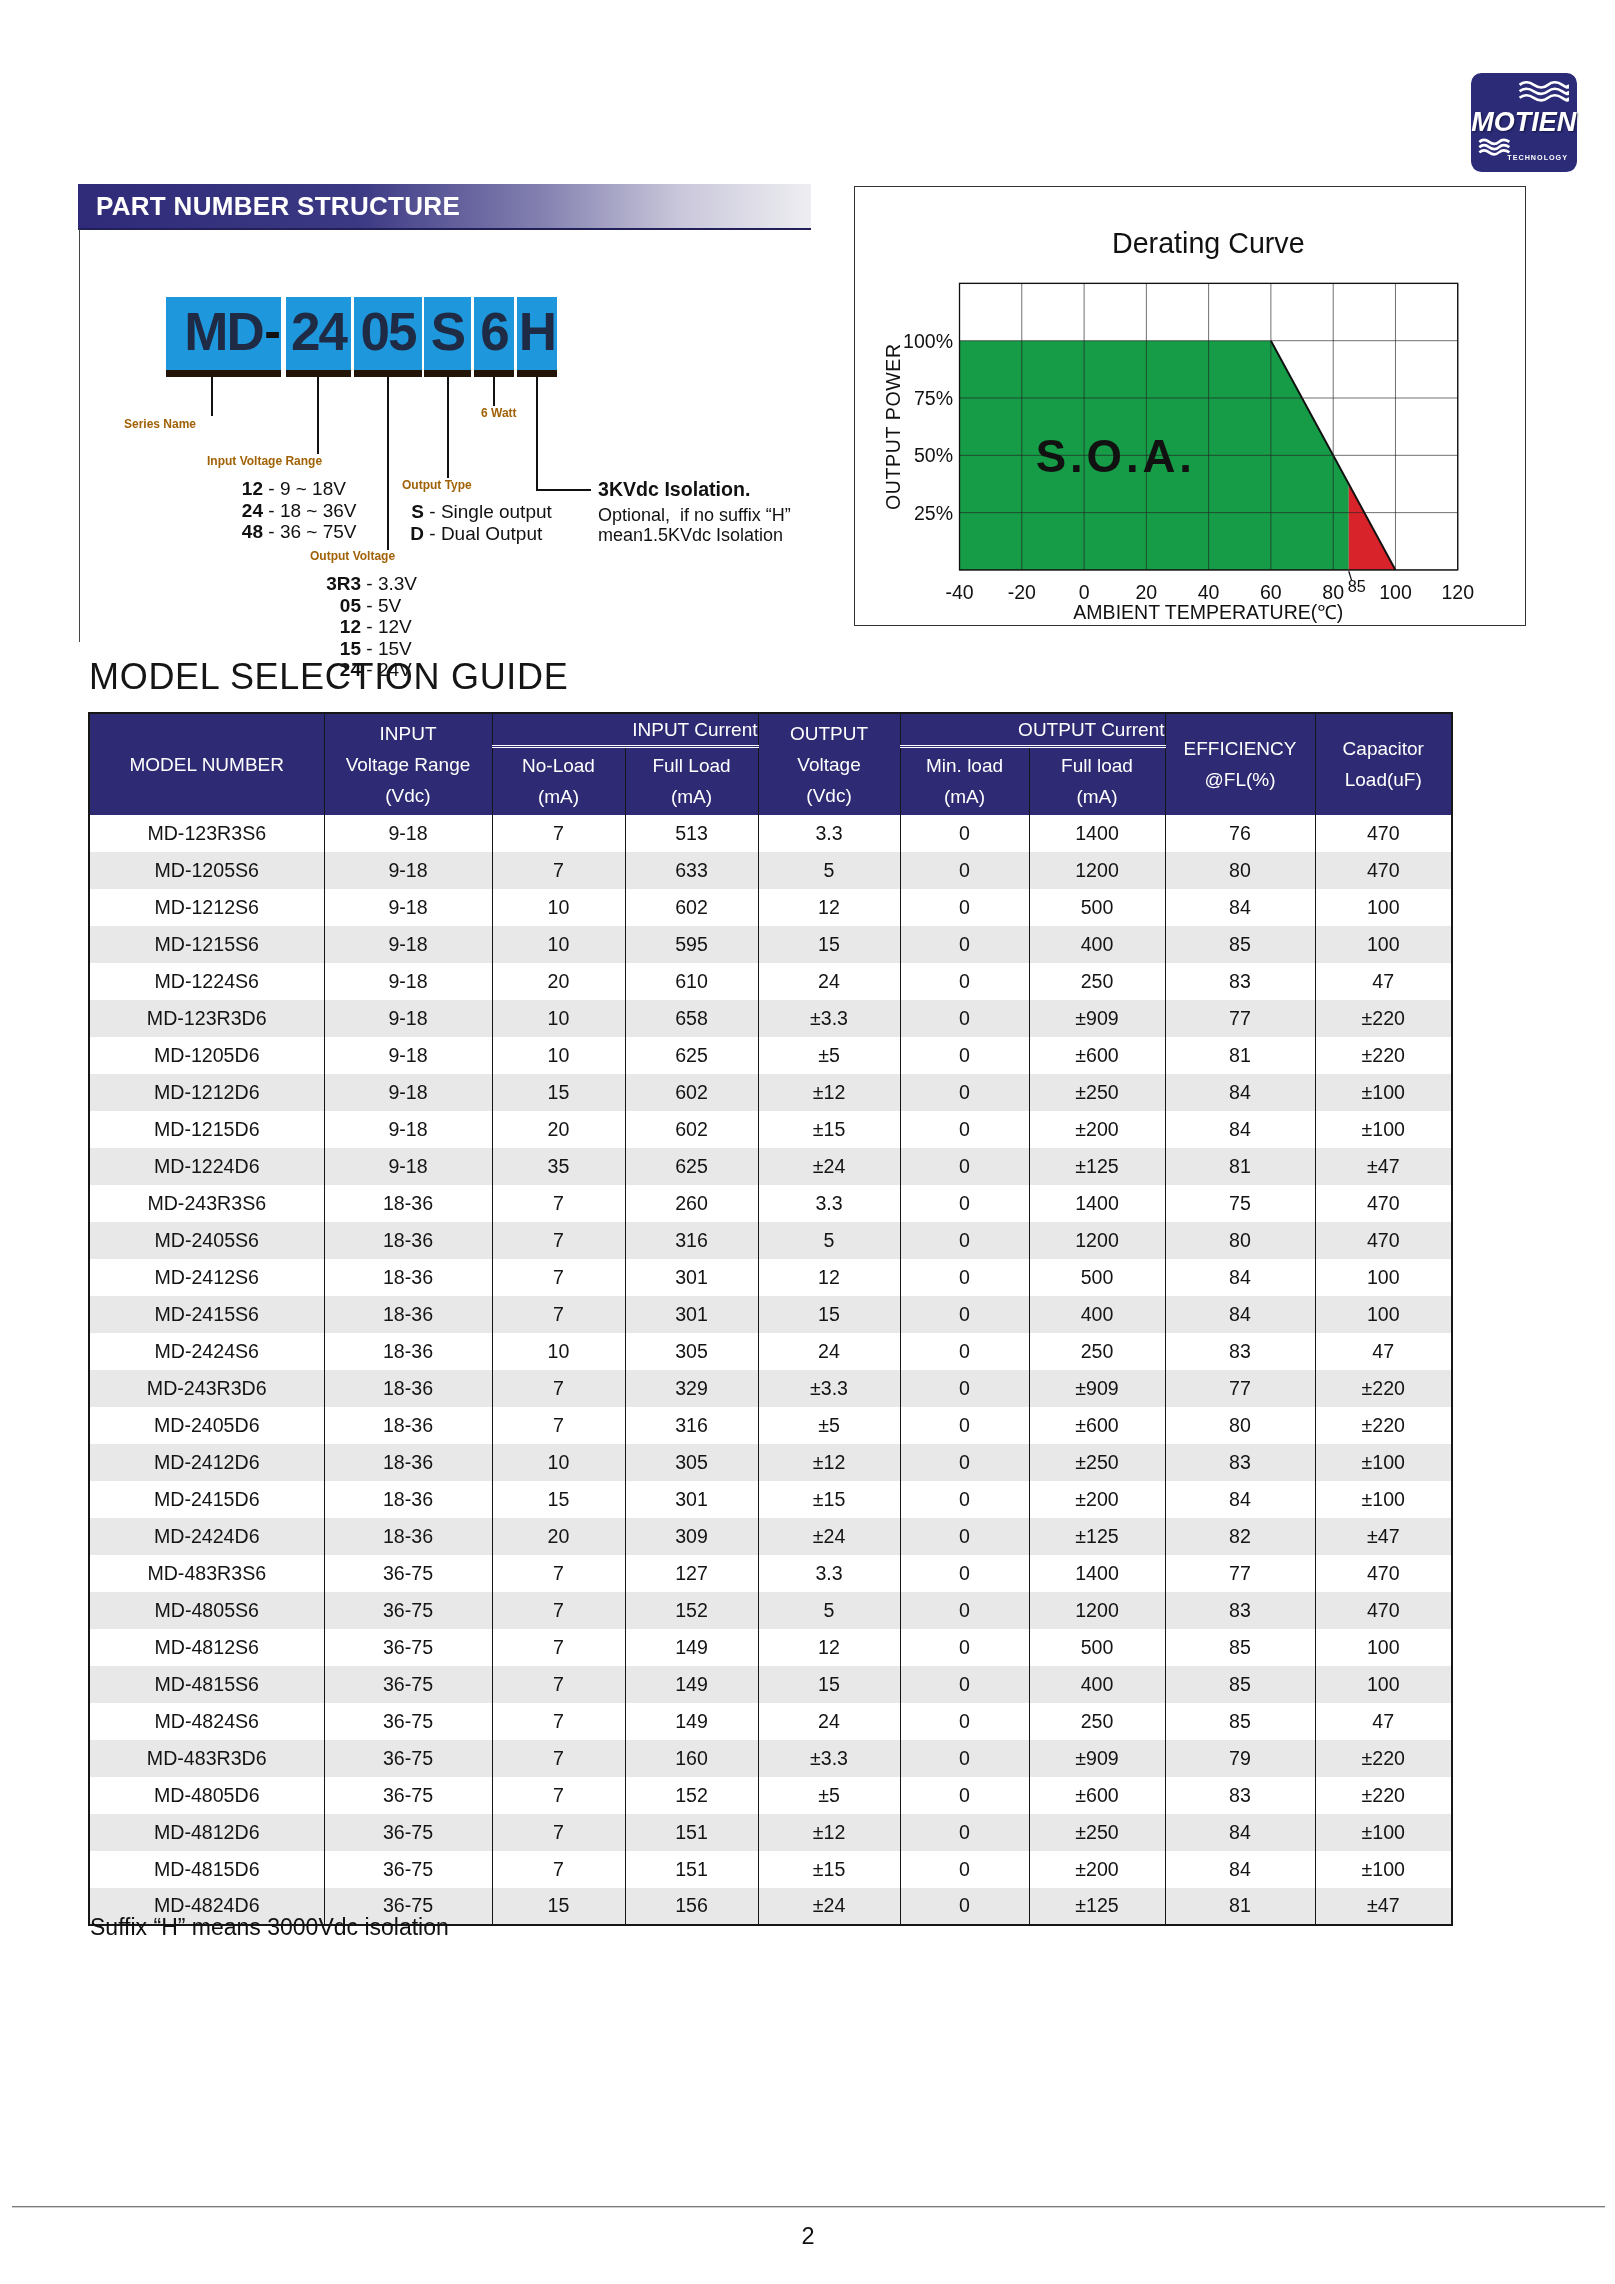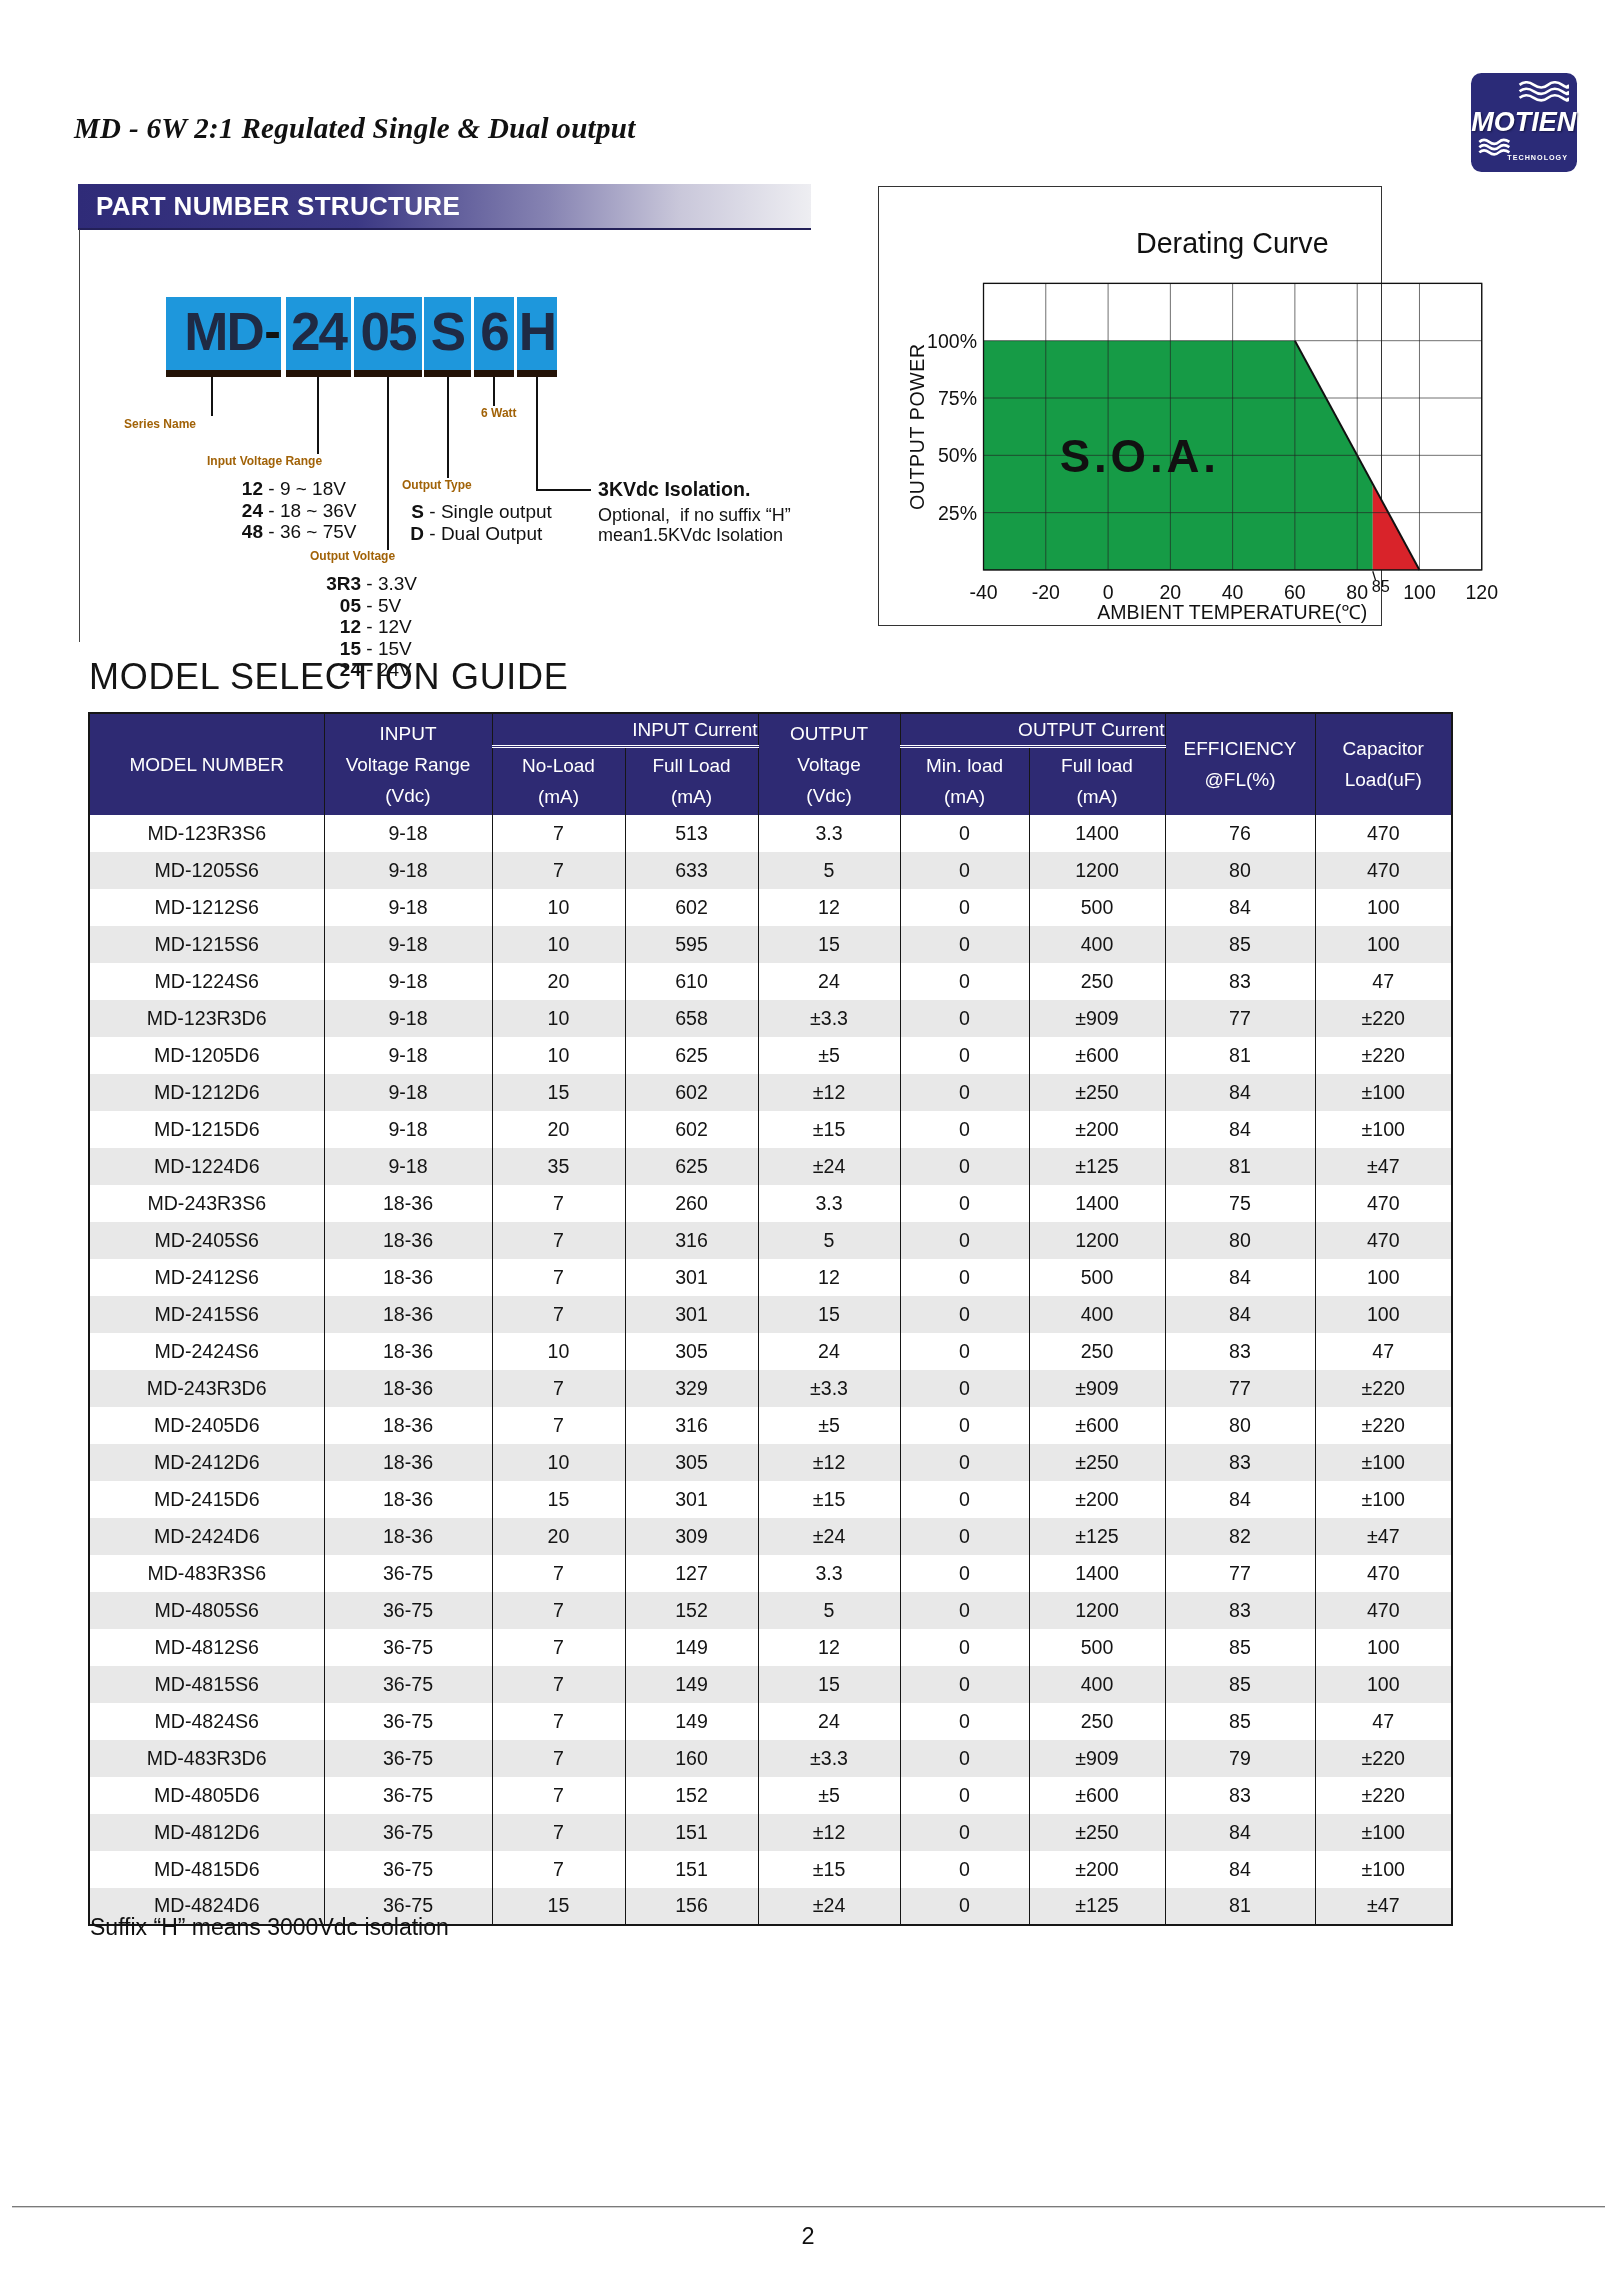--- a/index.html
+++ b/index.html
@@ -35,21 +35,21 @@
   .pn-label { position:absolute; font-weight:bold; font-size:12px; color:#a16207; white-space:pre; }
   .pn-opts { position:absolute; font-size:19px; color:#111; }
   .pn-opt { white-space:pre; line-height:21.5px; }
   .pn-opt .code { display:inline-block; text-align:right; font-weight:bold; }
   .w52 .code { min-width:34px; } .w62 .code { min-width:40px; } .w34 .code { min-width:22px; }
   .iso-block { position:absolute; left:598px; top:478px; font-size:18px; color:#111; }
   .iso-title { font-weight:bold; font-size:19.6px; margin-bottom:3.9px; white-space:pre; }
   .iso-line { line-height:20px; white-space:pre; }
 
   
-  .chart-box { position:absolute; left:878px; top:186px; width:504px; height:440px;
+  .chart-box { position:absolute; left:854px; top:186px; width:672px; height:440px;
     border:1.3px solid #333; background:#fff; }
   svg text { font-family:"Liberation Sans", sans-serif; fill:#111; }
 
   
   .guide-title { position:absolute; left:89px; top:656px; font-size:36px; color:#151515; letter-spacing:0.7px; }
   .mtable { position:absolute; left:88px; top:712px; width:1362px; border-collapse:collapse;
     table-layout:fixed; }
   .mtable th, .mtable td { border-left:1.3px solid #161616; border-right:1.3px solid #161616;
     text-align:center; vertical-align:middle; padding:0; }
   .mtable { border:2px solid #161616; }
@@ -67,21 +67,20 @@
   .rule { position:absolute; left:11.7px; top:2206px; width:1593px; height:2px;
     border-top:1.3px solid #7a7a7a; border-bottom:1.3px solid #cfcfcf; }
   .page-num { position:absolute; left:0; top:2223px; width:1616px; text-align:center;
     font-size:23.5px; color:#111; }
 </style>
 </head>
 <body>
 
 <div id="page">
 
-  <div class="doc-title">MD - 6W 2:1 Regulated Single &amp; Dual output</div>
 
   <div class="logo">
     <svg style="right:7.8px; top:7.8px;" width="51" height="22" viewBox="0 0 78 34">
       <path d="M2 6 Q12 -2 24 6 T46 6 T68 6 T76 6" stroke="#fff" stroke-width="4" fill="none"></path>
       <path d="M2 16 Q12 8 24 16 T46 16 T68 16 T76 16" stroke="#fff" stroke-width="4" fill="none"></path>
       <path d="M2 26 Q12 18 24 26 T46 26 T68 26 T76 26" stroke="#fff" stroke-width="4" fill="none"></path>
     </svg>
     <span class="brand">MOTIEN</span>
     <svg style="left:6.5px; bottom:14.3px;" width="34" height="19.6" viewBox="0 0 52 30">
       <path d="M2 6 Q9 0 17 6 T32 6 T48 6" stroke="#fff" stroke-width="4" fill="none"></path>

